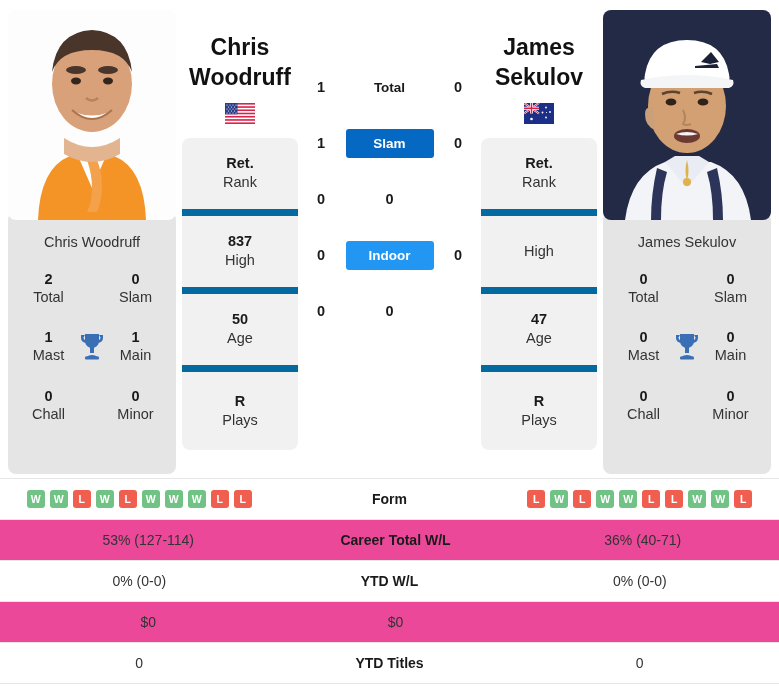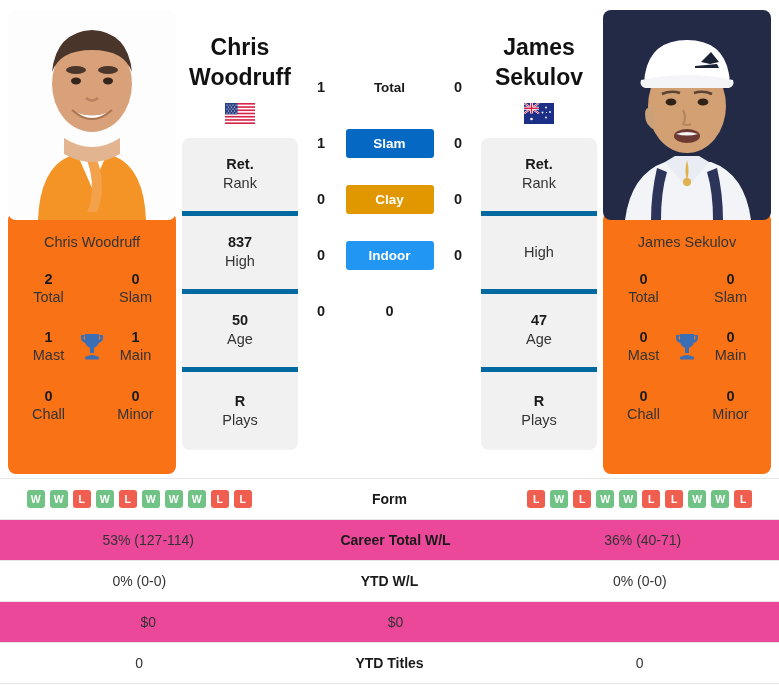--- a/index.html
+++ b/index.html
@@ -28,21 +28,21 @@
   .photo {
     width: 168px; height: 210px;
     border-radius: 8px;
     overflow: hidden;
     position: relative;
     z-index: 2;
   }
   .photo svg { display: block; width: 100%; height: 100%; }
 
   .namecard {
-    background: #f97316;
+    background: #e5e5e5;
     border-radius: 8px;
     margin-top: -8px;
     padding: 22px 8px 32px 8px;
     position: relative;
     z-index: 1;
     height: 262px;
   }
   .namecard .pname {
     text-align: center;
     font-size: 14.5px;
@@ -81,21 +81,21 @@
     background: #f1f1f1;
     border-radius: 8px;
     overflow: hidden;
   }
   .vitalrow {
     height: 78px;
     display: flex;
     flex-direction: column;
     align-items: center;
     justify-content: center;
-    border-bottom: 5px solid #0369a1;
+    border-bottom: 7px solid #0369a1;
     line-height: 1.3;
   }
   .vitalrow:last-child { border-bottom: none; }
   .vitalrow .vnum { font-size: 14.5px; font-weight: 700; color: #1a1a1a; }
   .vitalrow .vlab { font-size: 14.5px; color: #333; }
 
   
   .centercol {
     flex: 1 1 auto;
     display: flex;
@@ -304,21 +304,20 @@
         <div class="plainlabel">Total</div>
         <div class="sval">0</div>
       </div>
       <div class="srow">
         <div class="sval">1</div>
         <div class="badge" style="background: rgb(5, 105, 196);">Slam</div>
         <div class="sval">0</div>
       </div>
       <div class="srow">
         <div class="sval">0</div>
-        <div class="badge" style="background: rgb(224, 151, 0);">Clay</div>
         <div class="sval">0</div>
       </div>
       <div class="srow">
         <div class="sval">0</div>
         <div class="badge" style="background: rgb(33, 150, 243);">Indoor</div>
         <div class="sval">0</div>
       </div>
       <div class="srow">
         <div class="sval">0</div>
         <div class="sval">0</div>

